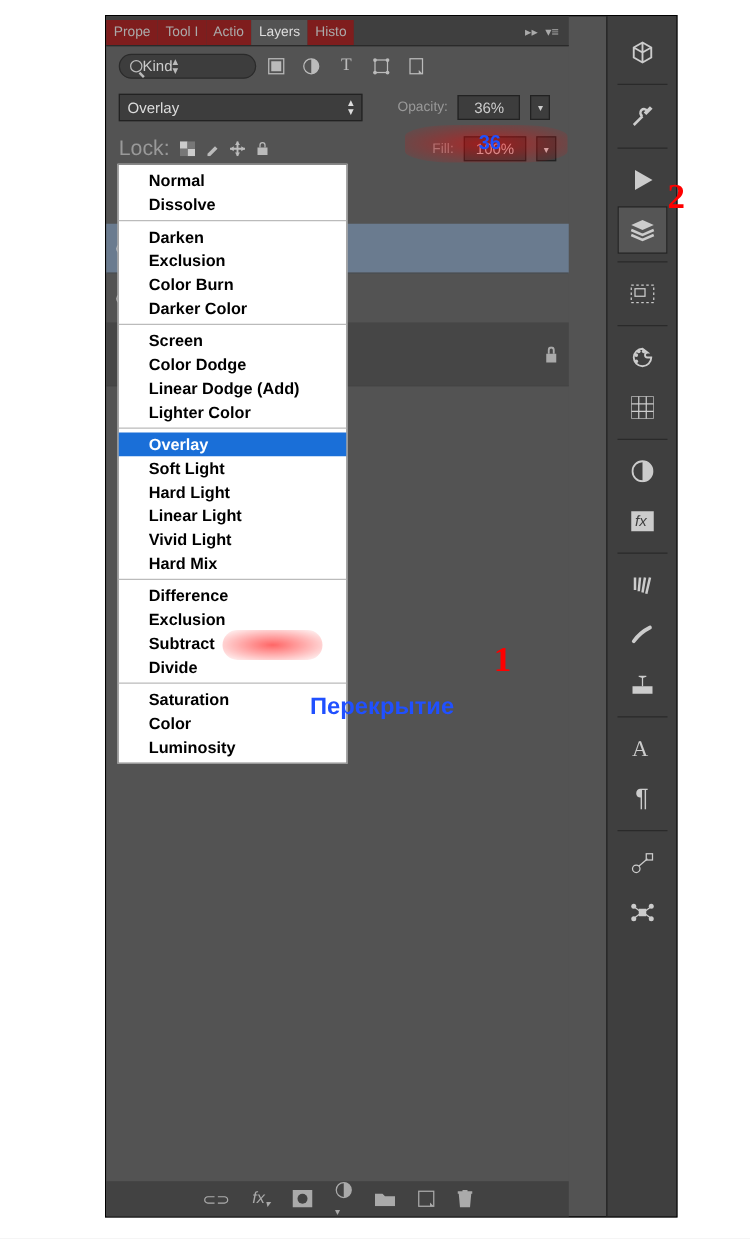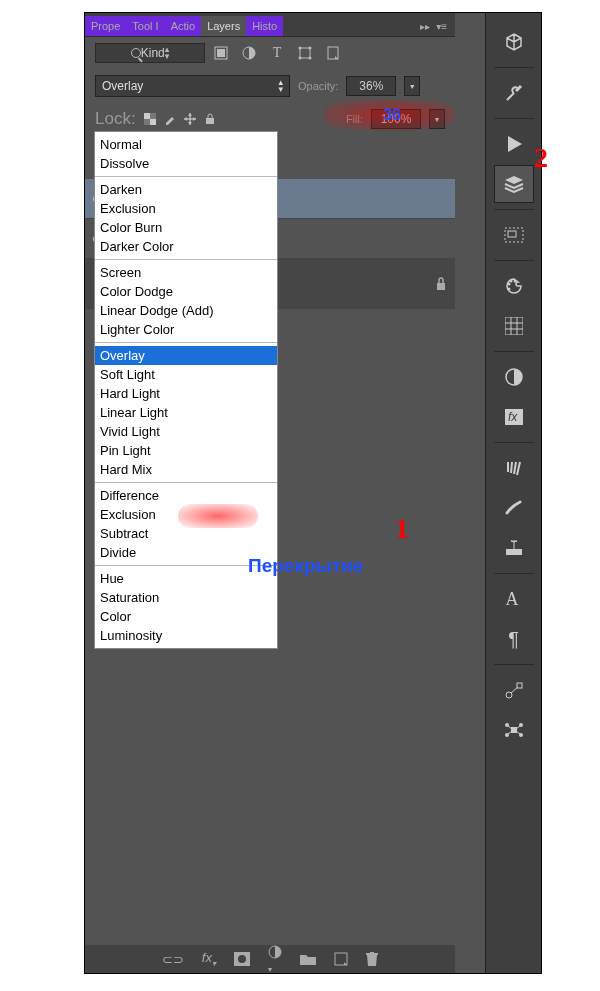--- a/index.html
+++ b/index.html
@@ -33,21 +33,21 @@
     display: flex;
     height: 24px;
     background: #3f3f3f;
     border-bottom: 1px solid #2a2a2a;
     align-items: flex-end;
   }
   .tab {
     padding: 4px 6px;
     font-size: 11px;
     color: #aaa;
-    background: #6d28d9;
+    background: #7f1d1d;
     cursor: pointer;
     white-space: nowrap;
     overflow: hidden;
   }
   .tab.active {
     background: #535353;
     color: #ddd;
   }
   .tab-controls {
     margin-left: auto;
@@ -61,24 +61,24 @@
     display: flex;
     align-items: center;
     padding: 6px 10px;
     gap: 8px;
   }
   .kind-select {
     display: flex;
     align-items: center;
     background: #3d3d3d;
     border: 1px solid #2a2a2a;
-    border-radius: 0;
+    border-radius: 10px;
     padding: 2px 8px;
     width: 110px;
-    justify-content: center;
+    justify-content: flex-start;
   }
   .kind-select .search-icon {
     width: 10px;
     height: 10px;
     border: 1.5px solid #bbb;
     border-radius: 50%;
     position: relative;
   }
   .kind-select .search-icon::after {
     content: '';
@@ -115,21 +115,21 @@
   }
   .mode-select {
     background: #3d3d3d;
     border: 1px solid #222;
     padding: 3px 6px;
     width: 195px;
     display: flex;
     justify-content: space-between;
     color: #ddd;
   }
-  .opacity-label { color: #999; font-size: 11px; }
+  .opacity-label { color: #999; font-size: 11px; margin-left: 20px; }
   .opacity-val {
     background: #3d3d3d;
     border: 1px solid #222;
     padding: 2px 6px;
     width: 50px;
     text-align: center;
   }
   .opacity-drop {
     background: #3d3d3d;
     border: 1px solid #222;
@@ -242,22 +242,23 @@
     color: #000;
     font-size: 13px;
     z-index: 100;
   }
   .blend-group {
     border-bottom: 1px solid #bbb;
     padding: 3px 0;
   }
   .blend-group:last-child { border-bottom: none; }
   .blend-item {
-    padding: 2px 5px;
+    padding: 2px 24px;
     cursor: pointer;
+    font-weight: bold;
   }
   .blend-item.highlighted {
     background: #1a6fd8;
     color: #fff;
   }
   
   .anno {
     position: absolute;
     font-family: 'Times New Roman', serif;
     font-weight: bold;
@@ -554,31 +555,29 @@
       <div class="blend-item">Color Dodge</div>
       <div class="blend-item">Linear Dodge (Add)</div>
       <div class="blend-item">Lighter Color</div>
     </div>
     <div class="blend-group">
       <div class="blend-item highlighted">Overlay</div>
       <div class="blend-item">Soft Light</div>
       <div class="blend-item">Hard Light</div>
       <div class="blend-item">Linear Light</div>
       <div class="blend-item">Vivid Light</div>
-      <div class="blend-item">Pin Light</div>
       <div class="blend-item">Hard Mix</div>
     </div>
     <div class="blend-group">
       <div class="blend-item">Difference</div>
       <div class="blend-item">Exclusion</div>
       <div class="blend-item">Subtract</div>
       <div class="blend-item">Divide</div>
     </div>
     <div class="blend-group">
-      <div class="blend-item">Hue</div>
       <div class="blend-item">Saturation</div>
       <div class="blend-item">Color</div>
       <div class="blend-item">Luminosity</div>
     </div>
   </div>
 
 <div class="glow-red glow-opacity"></div>
 <div class="glow-red glow-overlay"></div>
 
 <div class="anno anno-1">1</div>

